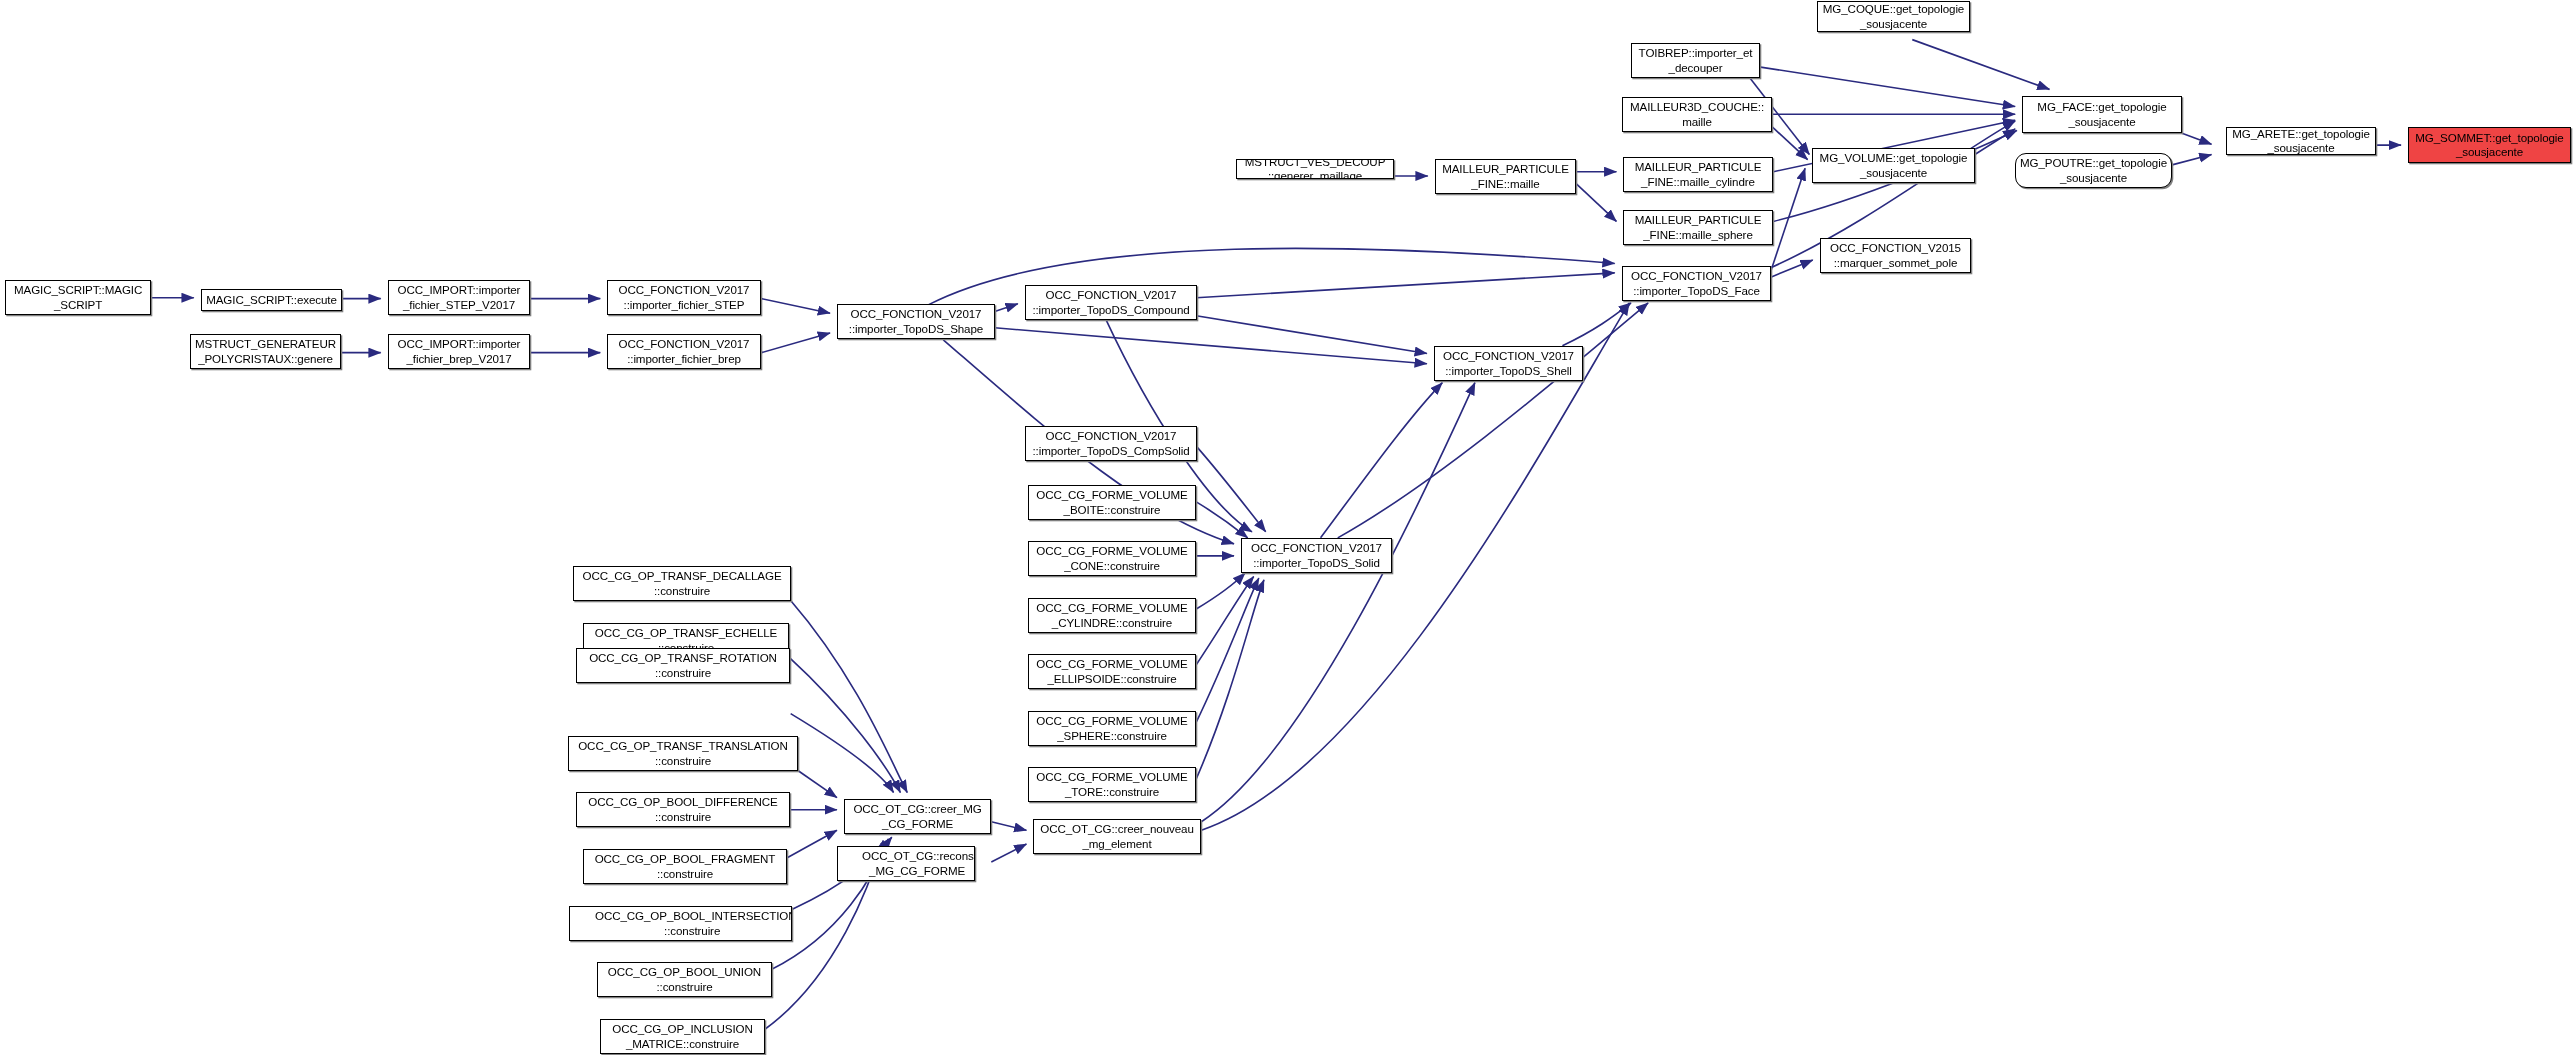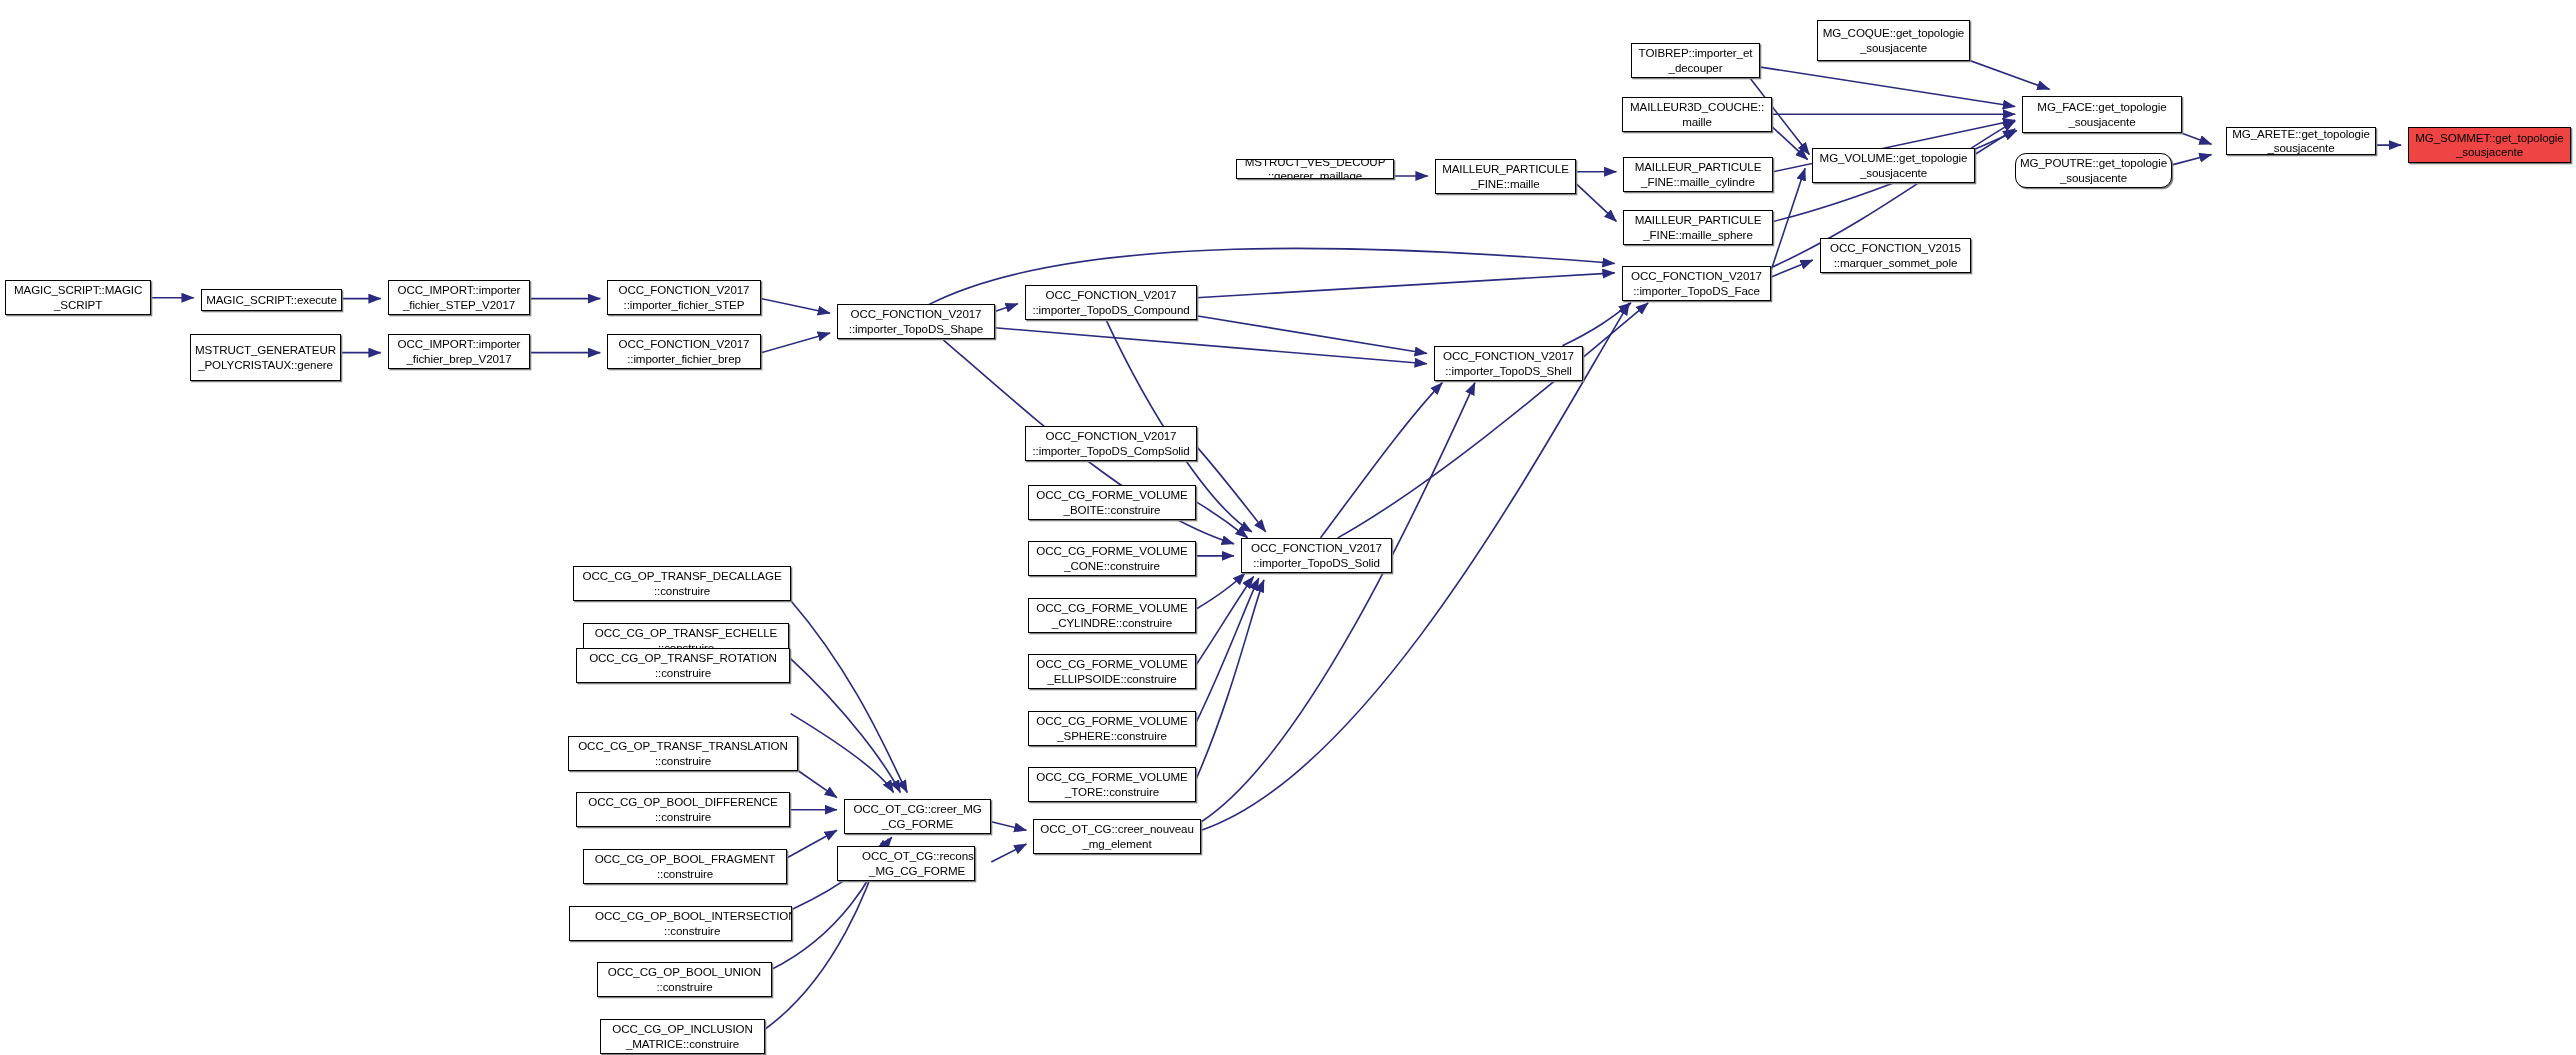--- a/index.html
+++ b/index.html
@@ -98,21 +98,21 @@
         <path d="M2303,180 L2350,150" stroke="#2a2a7f" marker-end="url(#ar)"></path>
         <path d="M2525,148 L2579,168" stroke="#2a2a7f" marker-end="url(#ar)"></path>
         <path d="M2533,192 L2579,180" stroke="#2a2a7f" marker-end="url(#ar)"></path>
         <path d="M2762,169 L2800,169" stroke="#2a2a7f" marker-end="url(#ar)"></path>
       </g>
   </svg>
   <div id="node-layer">
       <div class="node" style="left: 5.1px; top: 280px; width: 146px; height: 35px;"><span class="lbl">MAGIC_SCRIPT::MAGIC
 _SCRIPT</span></div>
       <div class="node" style="left: 201px; top: 289px; width: 141px; height: 22px;"><span class="lbl">MAGIC_SCRIPT::execute</span></div>
-      <div class="node" style="left: 190px; top: 334px; width: 151px; height: 47px;"><span class="lbl">MSTRUCT_GENERATEUR
+      <div class="node" style="left: 190px; top: 334px; width: 151px; height: 35px;"><span class="lbl">MSTRUCT_GENERATEUR
 _POLYCRISTAUX::genere</span></div>
       <div class="node" style="left: 388px; top: 280px; width: 142px; height: 35px;"><span class="lbl">OCC_IMPORT::importer
 _fichier_STEP_V2017</span></div>
       <div class="node" style="left: 388px; top: 334px; width: 142px; height: 35px;"><span class="lbl">OCC_IMPORT::importer
 _fichier_brep_V2017</span></div>
       <div class="node" style="left: 607px; top: 280px; width: 154px; height: 35px;"><span class="lbl">OCC_FONCTION_V2017
 ::importer_fichier_STEP</span></div>
       <div class="node" style="left: 607px; top: 334px; width: 154px; height: 35px;"><span class="lbl">OCC_FONCTION_V2017
 ::importer_fichier_brep</span></div>
       <div class="node" style="left: 837px; top: 304px; width: 158px; height: 35px;"><span class="lbl">OCC_FONCTION_V2017
@@ -170,21 +170,21 @@
       <div class="node" style="left: 1435px; top: 159px; width: 141px; height: 35px;"><span class="lbl">MAILLEUR_PARTICULE
 _FINE::maille</span></div>
       <div class="node" style="left: 1623px; top: 157px; width: 150px; height: 35px;"><span class="lbl">MAILLEUR_PARTICULE
 _FINE::maille_cylindre</span></div>
       <div class="node" style="left: 1623px; top: 210px; width: 150px; height: 35px;"><span class="lbl">MAILLEUR_PARTICULE
 _FINE::maille_sphere</span></div>
       <div class="node" style="left: 1631px; top: 43px; width: 129px; height: 35px;"><span class="lbl">TOIBREP::importer_et
 _decouper</span></div>
       <div class="node" style="left: 1622px; top: 97px; width: 150px; height: 35px;"><span class="lbl">MAILLEUR3D_COUCHE::
 maille</span></div>
-      <div class="node" style="left: 1817px; top: 20px; width: 153px; height: 41px;"><span class="lbl">MG_COQUE::get_topologie
+      <div class="node" style="left: 1817px; top: 1px; width: 153px; height: 31px;"><span class="lbl">MG_COQUE::get_topologie
 _sousjacente</span></div>
       <div class="node" style="left: 1812px; top: 148px; width: 163px; height: 35px;"><span class="lbl">MG_VOLUME::get_topologie
 _sousjacente</span></div>
       <div class="node" style="left: 2022px; top: 96px; width: 160px; height: 37px;"><span class="lbl">MG_FACE::get_topologie
 _sousjacente</span></div>
       <div class="node" style="left: 2015px; top: 153px; width: 157px; height: 35px; border-radius: 11px;"><span class="lbl">MG_POUTRE::get_topologie
 _sousjacente</span></div>
       <div class="node" style="left: 2218px; top: 127px; width: 150px; height: 28px; margin-left: 8px;"><span class="lbl">MG_ARETE::get_topologie
 _sousjacente</span></div>
       <div class="node highlight" style="left: 2408px; top: 127px; width: 163px; height: 36px; background: #ef4444;"><span class="lbl">MG_SOMMET::get_topologie

